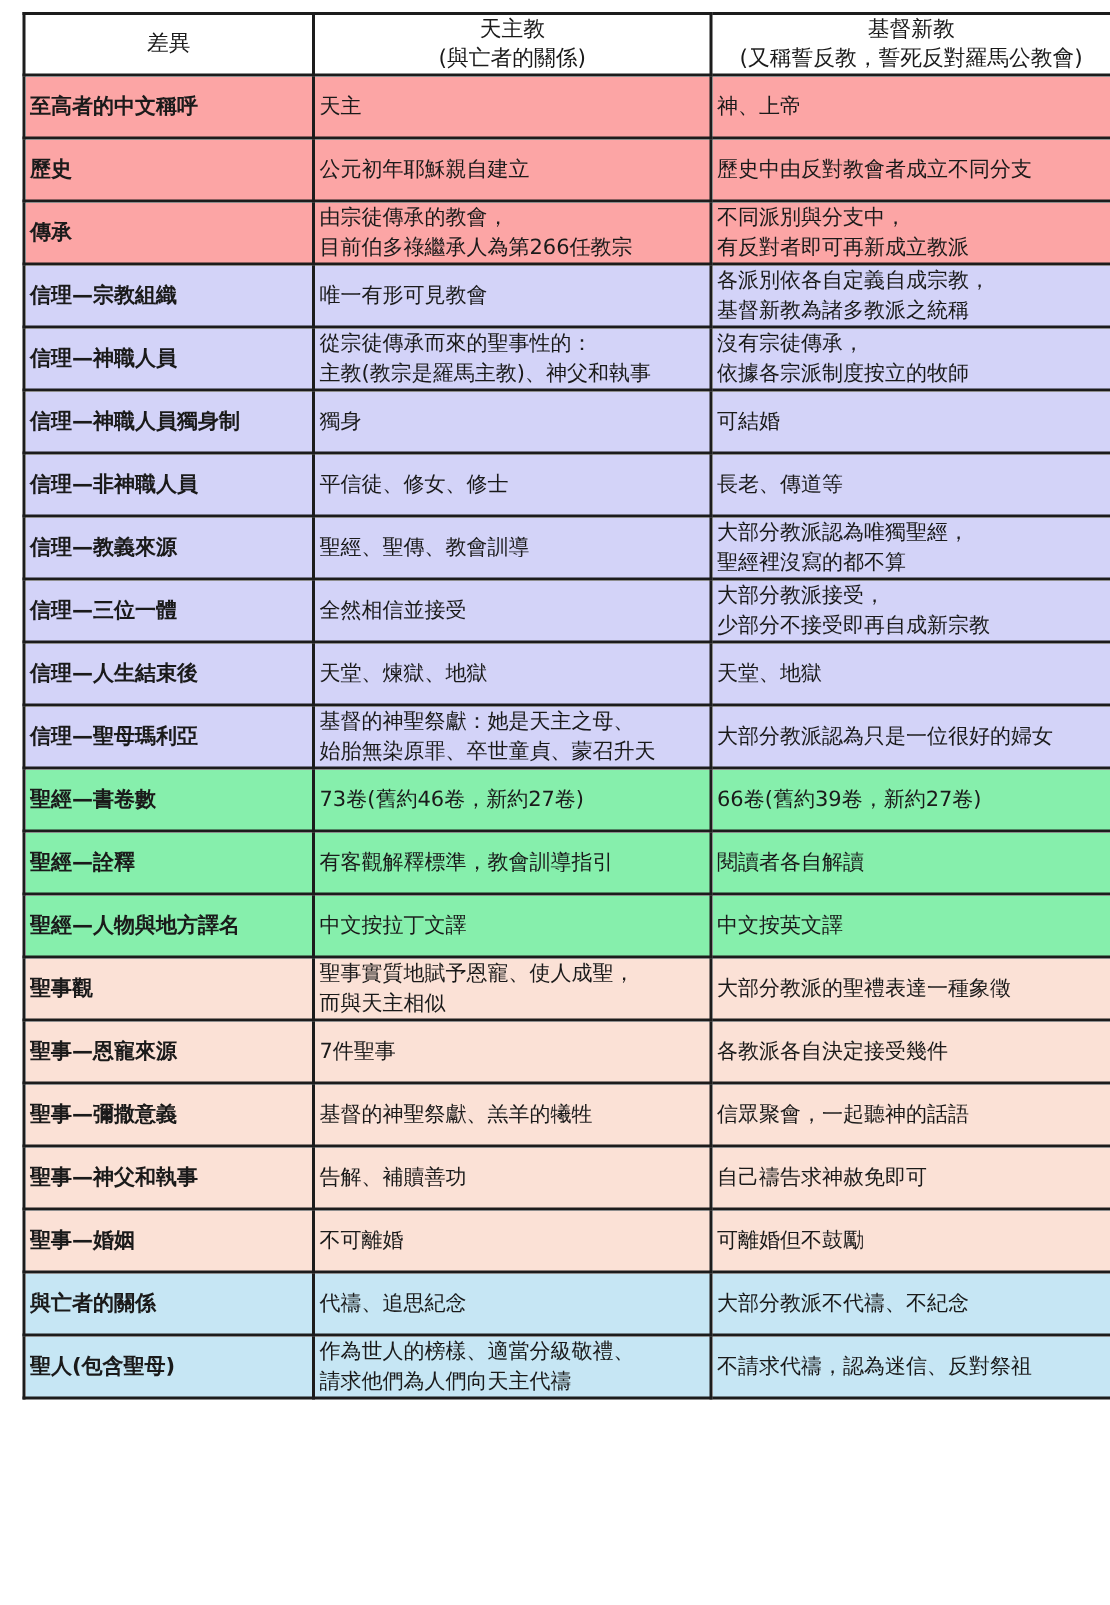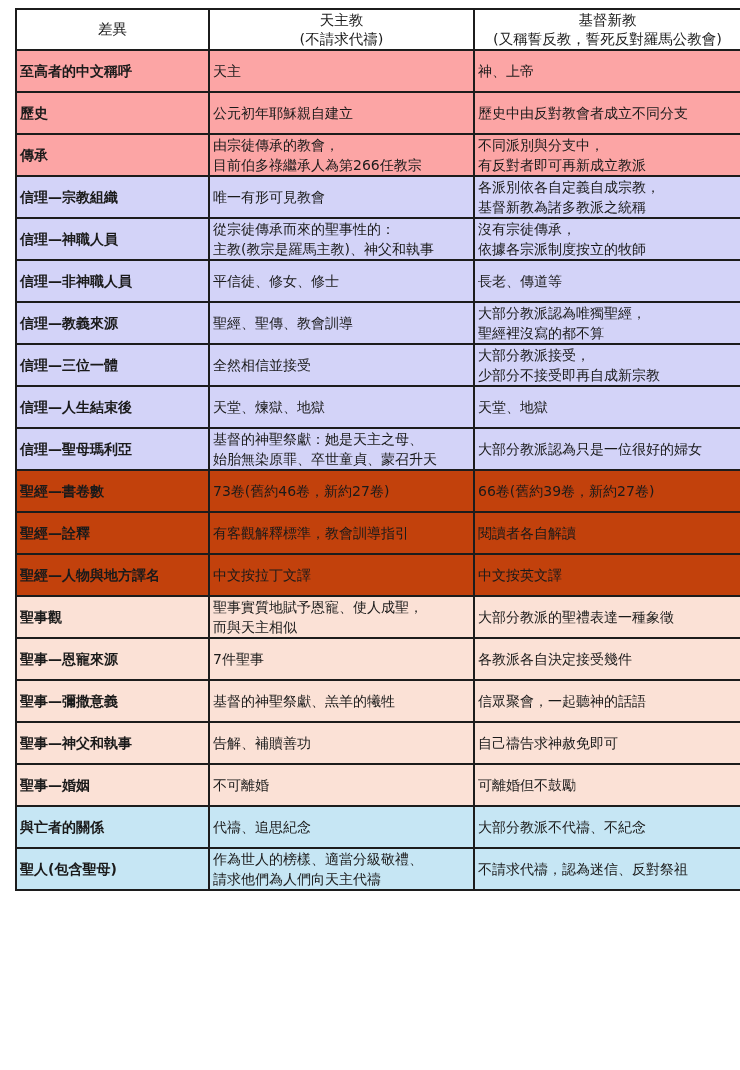--- a/index.html
+++ b/index.html
@@ -12,39 +12,39 @@
   table.cmp col.c3 { width: 267px; }
   table.cmp th, table.cmp td { border: 2px solid #1c1c1c; padding: 0 3px;
               vertical-align: middle; overflow: hidden; }
   table.cmp th { background: #ffffff; font-weight: normal; font-size: 14.5px;
               line-height: 19px; text-align: center; height: 39px; }
   table.cmp td { height: 40px; font-size: 14px; line-height: 20px; white-space: nowrap; }
   table.cmp td.k { font-weight: bold; font-size: 14px; }
   .line { display: block; }
   tr.pink td { background: #fca5a5; }
   tr.lav td { background: #d3d3f8; }
-  tr.green td { background: #c2410c; }
+  tr.green td { background: #86efac; }
   tr.peach td { background: #fbe1d6; }
   tr.blue td { background: #c6e6f4; margin-left: 36px; }
 </style>
 </head>
 <body>
 
 <table class="cmp">
   <colgroup>
       <col class="c1">
       <col class="c2">
       <col class="c3">
     </colgroup>
   <thead>
     <tr>
       <th><span>差異</span></th>
       <th>
         <span class="line">天主教</span>
-        <span class="line">(不請求代禱)</span>
+        <span class="line">(與亡者的關係)</span>
       </th>
       <th>
         <span class="line">基督新教</span>
         <span class="line">(又稱誓反教，誓死反對羅馬公教會)</span>
       </th>
     </tr>
   </thead>
   <tbody>
     <tr class="pink">
       <td class="k"><span>至高者的中文稱呼</span></td>
@@ -90,20 +90,29 @@
       <td>
           <span class="line">從宗徒傳承而來的聖事性的：</span>
           <span class="line">主教(教宗是羅馬主教)、神父和執事</span>
         </td>
       <td>
           <span class="line">沒有宗徒傳承，</span>
           <span class="line">依據各宗派制度按立的牧師</span>
         </td>
     </tr>
     <tr class="lav">
+      <td class="k"><span>信理—神職人員獨身制</span></td>
+      <td>
+          <span class="line">獨身</span>
+        </td>
+      <td>
+          <span class="line">可結婚</span>
+        </td>
+    </tr>
+    <tr class="lav">
       <td class="k"><span>信理—非神職人員</span></td>
       <td>
           <span class="line">平信徒、修女、修士</span>
         </td>
       <td>
           <span class="line">長老、傳道等</span>
         </td>
     </tr>
     <tr class="lav">
       <td class="k"><span>信理—教義來源</span></td>

